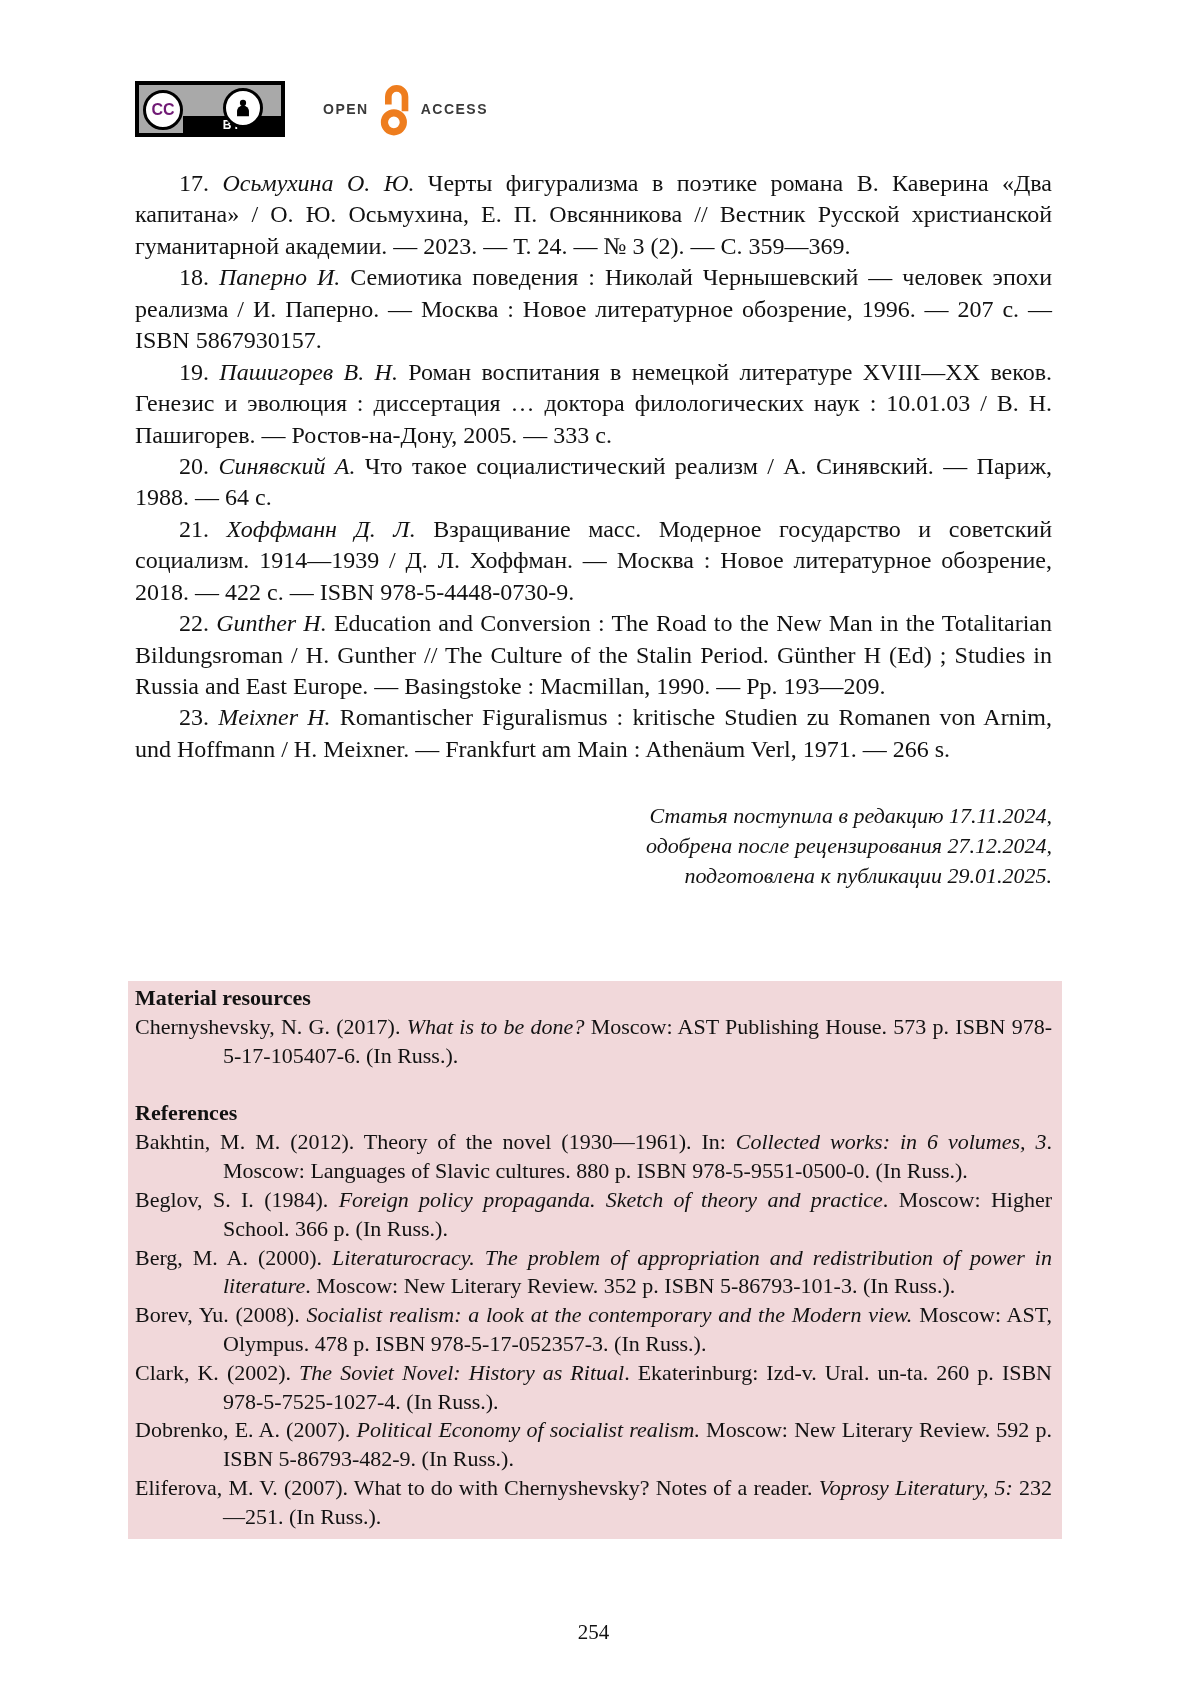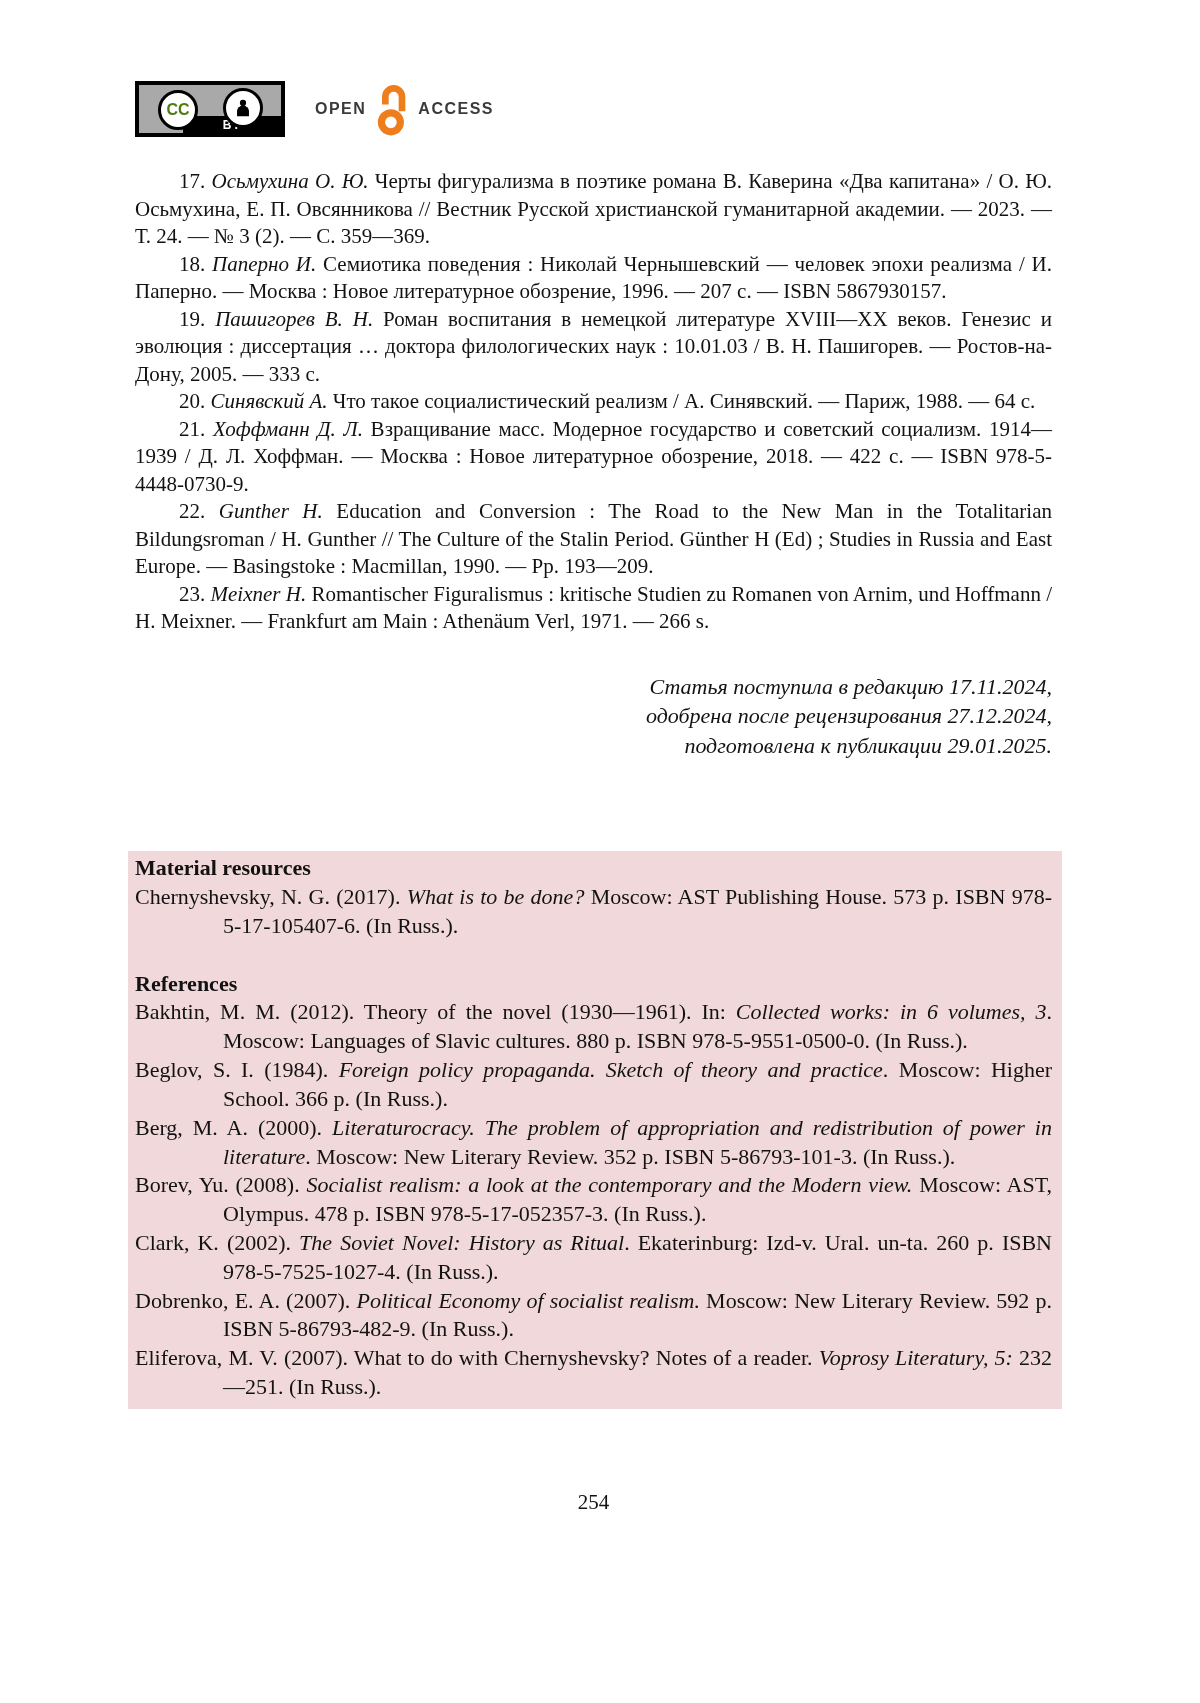--- a/index.html
+++ b/index.html
@@ -14,52 +14,52 @@
 
   
   .header-row { display:flex; align-items:center; height:58px; margin-bottom:30px; }
 
   .cc-badge {
     position:relative; width:150px; height:56px;
     background:#a9a9a9; border:4px solid #000; box-sizing:border-box;
     flex:0 0 auto;
   }
   .cc-badge .cc-circle {
-    position:absolute; left:19px; top:5px; width:34px; height:34px;
+    position:absolute; left:4px; top:5px; width:34px; height:34px;
     background:#fff; border:3px solid #000; border-radius:50%;
     display:flex; align-items:center; justify-content:center;
-    font-family:"Liberation Sans", sans-serif; font-weight:bold; font-size:16px; color:#4d7c0f;
+    font-family:"Liberation Sans", sans-serif; font-weight:bold; font-size:16px; color:#701a75;
     z-index:2;
   }
   .cc-badge .person-circle {
     position:absolute; left:84px; top:3px; width:34px; height:34px;
     background:#fff; border:3px solid #000; border-radius:50%;
     display:flex; align-items:center; justify-content:center; z-index:2;
   }
   .cc-badge .by-bar {
     position:absolute; left:44px; right:0; bottom:0; height:17px; background:#000;
     display:flex; align-items:center; justify-content:center;
     color:#fff; font-family:"Liberation Sans", sans-serif; font-weight:bold; font-size:12px;
     letter-spacing:1px;
   }
 
   .oa-logo {
-    display:flex; align-items:center; gap:6px; margin-left:30px;
+    display:flex; align-items:center; gap:6px; margin-left:38px;
     font-family:"Liberation Sans", sans-serif; font-weight:bold;
-    color:#3a3a3a; font-size:16px; letter-spacing:1.5px; flex:0 0 auto;
+    color:#3a3a3a; font-size:14px; letter-spacing:1.5px; flex:0 0 auto;
   }
 
   .journal-info {
     margin-left:auto; text-align:right;
     font-family:"Liberation Sans", sans-serif;
     font-size:16.5px; line-height:1.28; color:#000;
   }
 
   
-  .bib-list { font-size:21px; line-height:1.31; text-align:justify; }
+  .bib-list { font-size:24px; line-height:1.31; text-align:justify; }
   .bib-item { margin:0; text-indent:44px; }
 
   
   .received-block {
     margin-top:36px; text-align:right; font-style:italic;
     font-size:22px; line-height:1.36;
   }
 
   
   .pink-block {

